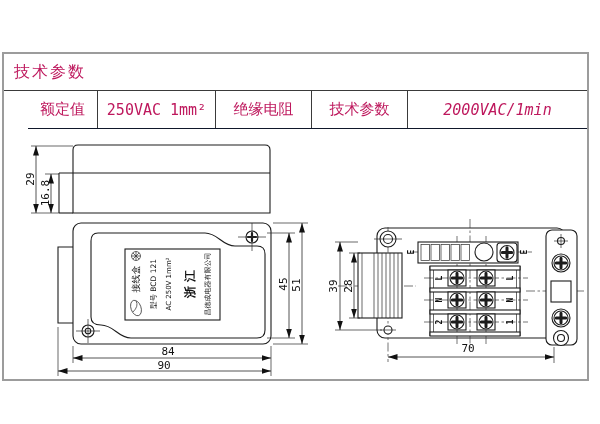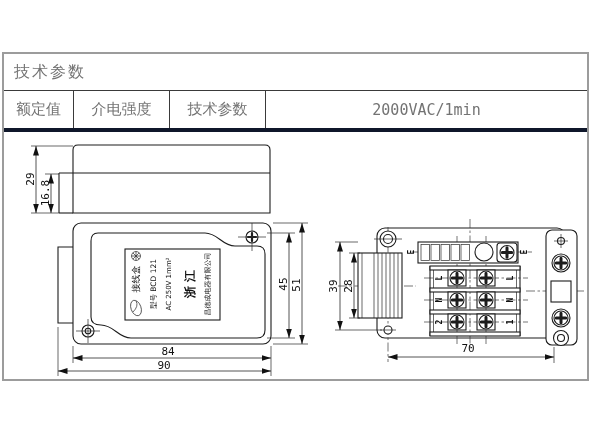--- a/index.html
+++ b/index.html
@@ -1,27 +1,27 @@
 <!DOCTYPE html>
 <html><head>
 <meta charset="utf-8">
 <style>
   html,body{margin:0;padding:0;background:#fff;}
   .stage{position:relative;width:600px;height:424px;background:#ffffff;overflow:hidden;
-         font-family:"DejaVu Sans",sans-serif;color:#737373;}
+         font-family:"DejaVu Sans",sans-serif;color:#be185d;}
   .frame{position:absolute;left:2px;top:52px;width:587px;height:329px;box-sizing:border-box;
          border:2px solid #9c9c9c;background:#fff;}
   .spec-table{position:absolute;left:0;top:0;right:0;}
   .t-title{height:36px;line-height:36px;padding-left:10px;font-size:16px;letter-spacing:2px;
            border-bottom:1px solid #3a3a3a;font-family:"DejaVu Sans","DejaVu Sans Mono",sans-serif;}
-  .t-row{display:flex;height:37px;border-bottom:4px solid #0f172a;}
+  .t-row{display:flex;height:37px;border-bottom:1px solid #0f172a;margin-left:24px;}
   .t-cell{display:flex;align-items:center;justify-content:center;box-sizing:border-box;
           border-right:1px solid #3a3a3a;font-size:15px;white-space:nowrap;
           font-family:"DejaVu Sans Mono","DejaVu Sans",monospace;}
-  .t-cell:last-child{border-right:none;}
+  .t-cell:last-child{border-right:none;font-style:italic;}
   .c0{width:70px}.c1{width:118px}.c2{width:96px}.c3{width:87px}.c4{width:96px}.c5{flex:1}
   svg{position:absolute;left:0;top:0;}
   .ln{stroke:#1c1c1c;stroke-width:1.1;fill:none;}
   .lnW{stroke:#1c1c1c;stroke-width:1.1;fill:#fff;}
   .thin{stroke:#2a2a2a;stroke-width:0.7;fill:none;}
   .dimln{stroke:#2a2a2a;stroke-width:0.8;fill:none;}
   .ctr{stroke:#3a3a3a;stroke-width:0.7;stroke-dasharray:9 2.5 2.5 2.5;fill:none;}
   .dim{font:11px "DejaVu Sans Mono",monospace;fill:#111;}
   .term{font:8px "DejaVu Sans Mono",monospace;fill:#111;font-weight:bold;}
   .lbl{fill:#111;font-family:"DejaVu Sans","DejaVu Sans Mono",sans-serif;}
@@ -31,21 +31,22 @@
 </head>
 <body>
 
 <div class="stage">
 
   <div class="frame">
     <div class="spec-table">
       <div class="t-title">技术参数</div>
       <div class="t-row">
         <div class="t-cell c0">额定值</div>
-        <div class="t-cell c2">介电强度</div>
+        <div class="t-cell c1">250VAC 1mm²</div>
+        <div class="t-cell c2">绝缘电阻</div>
         <div class="t-cell c4">技术参数</div>
         <div class="t-cell c5">2000VAC/1min</div>
       </div>
     </div>
   </div>
 
   <svg width="600" height="424" viewBox="0 0 600 424">
     <defs>
       <marker id="arr" viewBox="0 0 10 8" markerWidth="10" markerHeight="8" refX="9.5" refY="4" orient="auto-start-reverse" markerUnits="userSpaceOnUse">
         <path d="M0,1 L9.5,4 L0,7 Z" fill="#111"></path>

